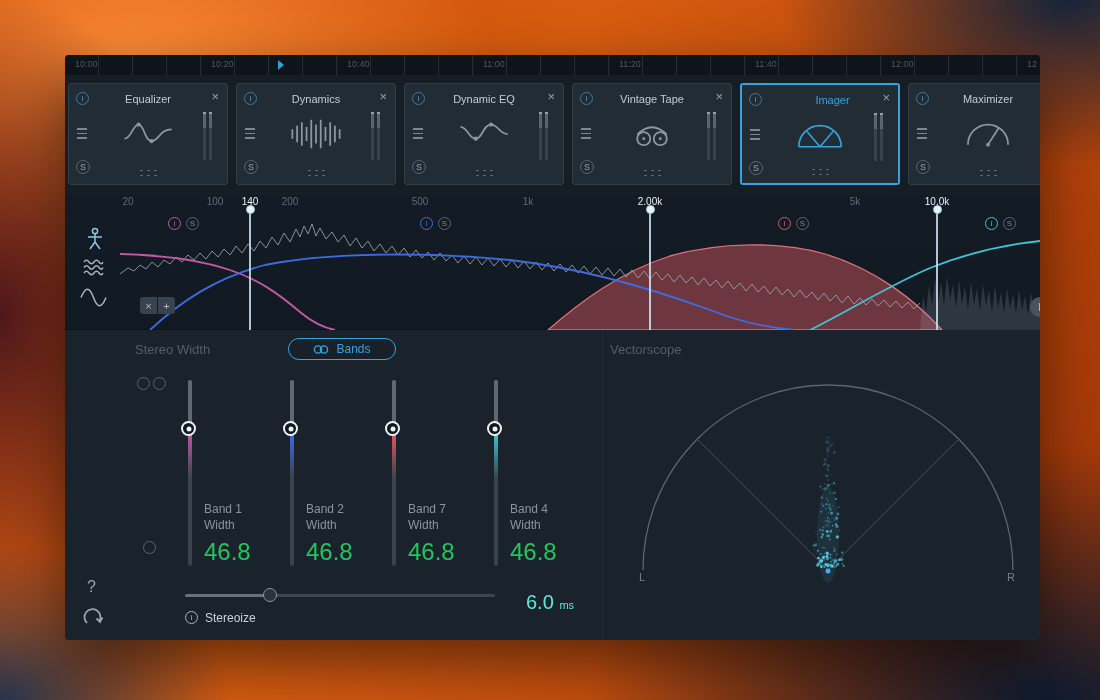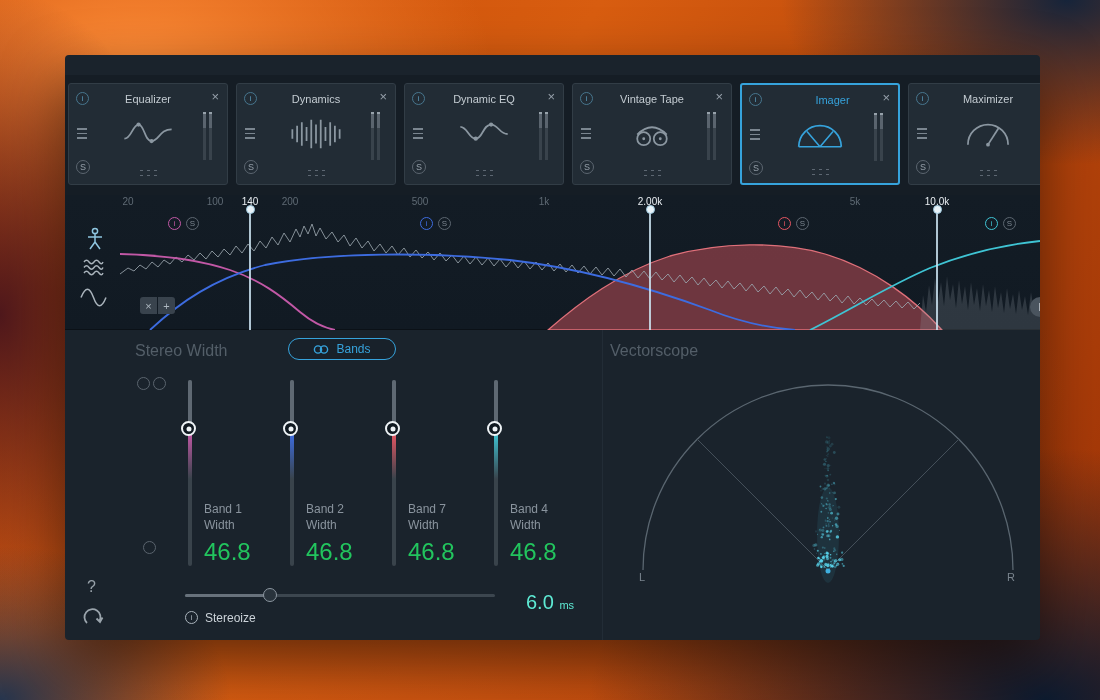--- a/index.html
+++ b/index.html
@@ -61,21 +61,21 @@
   .chip { position:absolute; top:162px; width:13px; height:13px; border-radius:50%; border:1px solid;
     display:flex; align-items:center; justify-content:center; font-size:8px; line-height:1; z-index:3; }
   .chip.s { color:#7e8892; border-color:#5c6670; }
   .sq-btn { position:absolute; top:242px; width:17px; height:17px; background:#39434d;
     color:#aeb8c0; font-size:11px; display:flex; align-items:center; justify-content:center; }
   .learn { position:absolute; left:965px; top:242px; width:45px; height:20px; background:#4a545e;
     border-radius:10px 0 0 10px; color:#dfe5ea; font-size:11px;
     display:flex; align-items:center; justify-content:center; }
   .rail-ic { position:absolute; }
   
-  .panel-title { position:absolute; font-size:16px; color:#535e68; }
+  .panel-title { position:absolute; font-size:13px; color:#535e68; }
   .vdiv { position:absolute; left:537px; top:275px; width:1px; height:310px; background:#222c36; }
   .bands-pill { position:absolute; left:223px; top:283px; width:108px; height:22px;
     border:1px solid var(--accent,#36a3dc); border-radius:11px; display:flex; gap:7px;
     align-items:center; justify-content:center; color:var(--accent,#36a3dc); font-size:12px;
     background:rgba(20,30,40,.3); }
   .track { position:absolute; width:4px; top:325px; height:186px; background:#39434b; border-radius:2px; }
   .track .hi { position:absolute; left:0; top:0; width:4px; height:50px; background:#5f6973; border-radius:2px; }
   .track .col { position:absolute; left:0; top:53px; width:4px; height:46px; }
   .knob { position:absolute; top:366px; width:15px; height:15px; border-radius:50%;
     background:#0f1820; border:2px solid #eef3f6; }
@@ -103,20 +103,31 @@
   .mode-btn:last-child { border-radius:0 3px 3px 0; }
   .mode-btn.selected { background:#141f29; color:var(--accent,#36a3dc); }
   .help { position:absolute; left:22px; top:523px; font-size:16px; color:#98a2aa; }
 </style>
 </head>
 <body>
 
 <div class="desktop">
   <div class="window">
 
+    <div class="timeline">
+      <span class="tl-label" style="left:10px">10:00</span>
+      <span class="tl-label" style="left:146px">10:20</span>
+      <span class="tl-label" style="left:282px">10:40</span>
+      <span class="tl-label" style="left:418px">11:00</span>
+      <span class="tl-label" style="left:554px">11:20</span>
+      <span class="tl-label" style="left:690px">11:40</span>
+      <span class="tl-label" style="left:826px">12:00</span>
+      <span class="tl-label" style="left:962px">12</span>
+      <span class="playhead" style="left:213px"></span>
+    </div>
 
     <div class="chain-bg"></div>
 
     <div class="card" style="left:3px">
       <span class="circ info">i</span>
       <span class="card-title">Equalizer</span>
       <span class="close">×</span>
       <span class="list-ic">
           <i></i>
           <i></i>
@@ -240,21 +251,21 @@
 
       <span class="dots"></span>
     </div>
 
     <div class="spec-bg"></div>
     <span class="fl" style="left:63px">20</span>
     <span class="fl" style="left:150px">100</span>
     <span class="fl em" style="left:185px">140</span>
     <span class="fl" style="left:225px">200</span>
     <span class="fl" style="left:355px">500</span>
-    <span class="fl" style="left:479px">1k</span>
+    <span class="fl" style="left:463px">1k</span>
     <span class="fl em" style="left:585px">2.00k</span>
     <span class="fl" style="left:790px">5k</span>
     <span class="fl em" style="left:872px">10.0k</span>
 
     <svg class="spec-svg" width="920" height="120" viewBox="0 0 920 120">
       <path d="M428,120 C460,92 500,62 550,46 C600,32 660,31 705,44 C755,59 795,90 822,120 Z" fill="rgba(224,88,98,0.45)" stroke="rgba(240,120,130,0.9)" stroke-width="1.3"></path>
       <path d="M800,120 L803,85 806,102 809,75 812,95 815,68 818,92 821,72 824,96 827,66 830,90 833,74 836,98 839,70 842,94 845,76 848,100 851,72 854,95 857,78 860,101 863,74 866,96 869,80 872,102 875,76 878,98 881,82 884,103 887,78 890,99 893,84 896,104 899,80 902,100 905,86 908,105 911,82 914,101 917,88 920,104 L920,120 Z" fill="rgba(150,160,170,0.22)"></path>
       <path fill="none" stroke="#9aa5ad" stroke-width="1" opacity="0.85" d="M0,64 L8,58 14,61 20,55 26,59 32,52 38,57 44,50 50,54 56,47 62,52 68,45 74,50 80,43 86,49 92,41 98,47 104,39 110,45 116,36 122,43 128,34 134,41 140,31 146,38 152,27 158,35 164,23 170,32 176,19 180,27 184,16 188,24 192,14 196,26 200,18 206,29 212,22 218,32 224,25 230,36 236,28 242,38 248,31 254,41 260,34 266,43 272,36 278,45 284,38 290,47 296,40 302,48 308,42 314,50 320,43 326,51 332,45 338,53 344,46 350,54 356,47 362,55 368,48 374,56 380,49 386,57 392,50 398,58 404,51 410,59 416,52 422,60 428,53 434,61 440,54 446,62 452,55 458,63 464,56 470,64 476,57 482,65 488,58 494,66 500,59 506,67 512,60 518,68 524,61 530,69 536,62 542,70 548,64 554,72 560,65 566,73 572,67 578,75 584,68 590,76 596,70 602,78 608,71 614,79 620,73 626,81 632,74 638,82 644,76 650,84 656,77 662,85 668,79 674,87 680,80 686,88 692,82 698,90 704,83 710,91 716,85 722,93 728,86 734,94 740,88 746,95 752,89 758,96 764,90 770,97 776,91 782,98 788,92 794,99 800,93"></path>
       <path d="M0,44 C40,45 80,50 110,60 C140,70 160,85 180,102 C192,112 205,118 215,120" fill="none" stroke="var(--band1,#c258a6)" stroke-width="1.8"></path>
       <path d="M30,120 C60,92 95,68 145,55 C210,42 310,42 390,50 C460,58 530,78 590,100 C620,112 650,118 675,120" fill="none" stroke="var(--band2,#3d6ce0)" stroke-width="1.8"></path>

